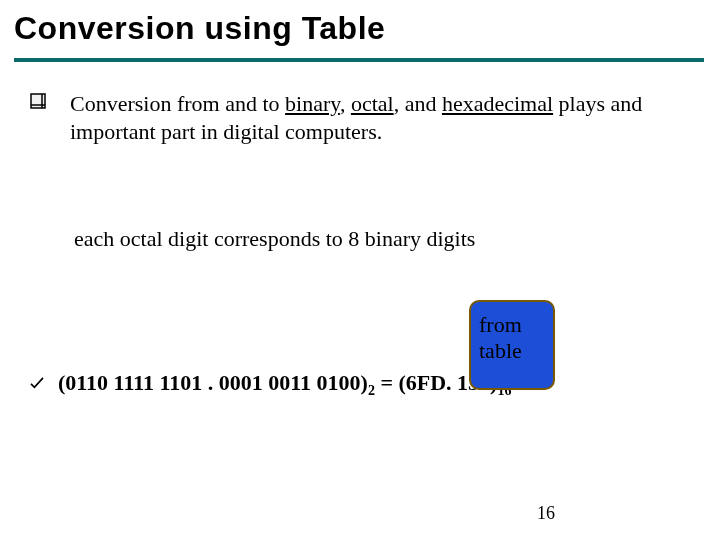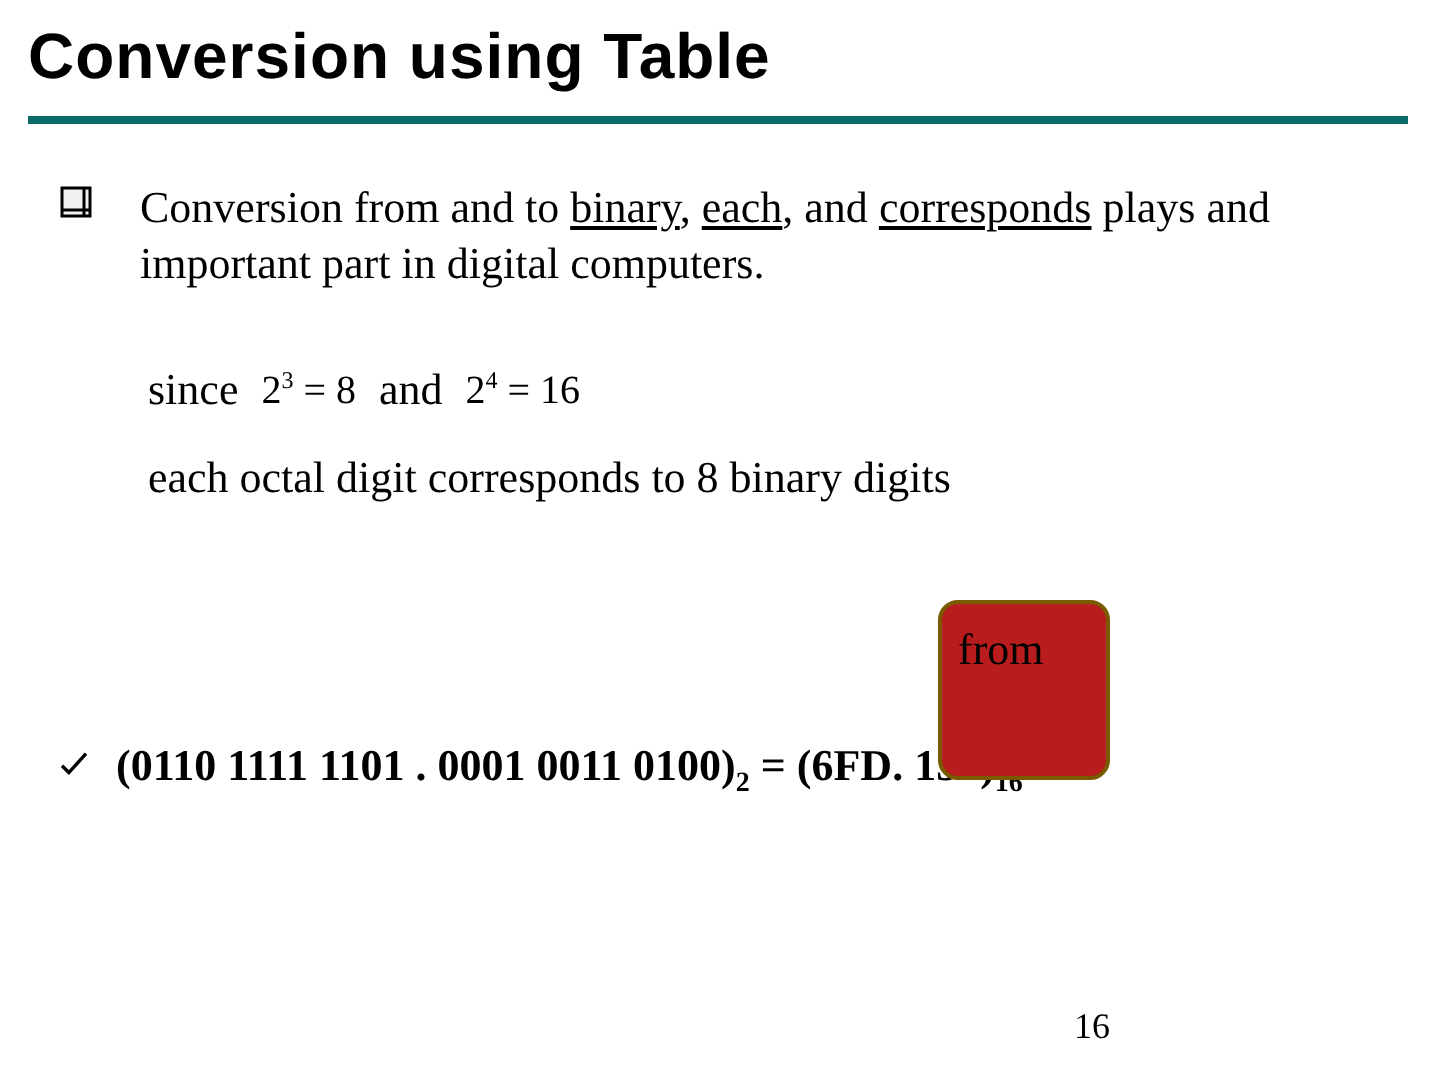--- a/index.html
+++ b/index.html
@@ -102,21 +102,21 @@
     right: 22px;
     top: 300px;
     width: 86px;
     height: 90px;
     border: 2px solid #7a5a00;
     border-radius: 10px;
     box-sizing: border-box;
     padding: 10px 8px;
     font-size: 22px;
     line-height: 1.2;
-    background: #b91c1c;
+    background: #1d4ed8;
   }
   .pagenum {
     position: absolute;
     right: 22px;
     bottom: 16px;
     font-size: 18px;
     font-family: "Times New Roman", Times, serif;
   }
 </style>
 </head>
@@ -130,50 +130,41 @@
   <div class="bullet-row">
     <span class="bullet-icon">
       <svg width="16" height="16" viewBox="0 0 16 16">
         <rect x="1" y="1" width="14" height="14" fill="none" stroke="#000" stroke-width="1.5"></rect>
         <rect x="1" y="1" width="14" height="14" fill="#000" opacity="0.06"></rect>
         <line x1="12" y1="1" x2="12" y2="15" stroke="#000" stroke-width="1.5"></line>
         <line x1="1" y1="12" x2="15" y2="12" stroke="#000" stroke-width="1.5"></line>
       </svg>
     </span>
     <div class="bullet-text">
-      <span>Conversion from and to </span><span class="u">binary</span><span>, </span><span class="u">each</span><span>, and </span><span class="u">corresponds</span><span> plays and important part in digital computers.</span>
+      <span>Conversion from and to </span><span class="u">binary</span><span>, </span><span class="u">octal</span><span>, and </span><span class="u">hexadecimal</span><span> plays and important part in digital computers.</span>
     </div>
   </div>
 
-  <div class="since-row">
-    <span class="word">since</span>
-    <span class="math">
-      <span>2</span><sup>3</sup><span> = 8</span>
-    </span>
-    <span class="word">and</span>
-    <span class="math">
-      <span>2</span><sup>4</sup><span> = 16</span>
-    </span>
-  </div>
 
   <div class="corr">
     <div>each octal digit corresponds to 8 binary digits</div>
   </div>
 
 
   <div class="example ex2">
     <span class="check">
       <svg width="14" height="12" viewBox="0 0 16 14">
         <polyline points="1,8 5,12 15,1" fill="none" stroke="#000" stroke-width="2"></polyline>
       </svg>
     </span>
     <div class="ex-text">
       <span>(0110  1111 1101 . 0001 0011 0100)</span><span class="sub">2</span><span> = </span><span>(6FD. 134)</span><span class="sub">16</span>
     </div>
   </div>
 
   <div class="note-box">
     <div>from</div>
+    <div>table</div>
   </div>
 
   <div class="pagenum">16</div>
 
 </div>
 
 </body></html>

